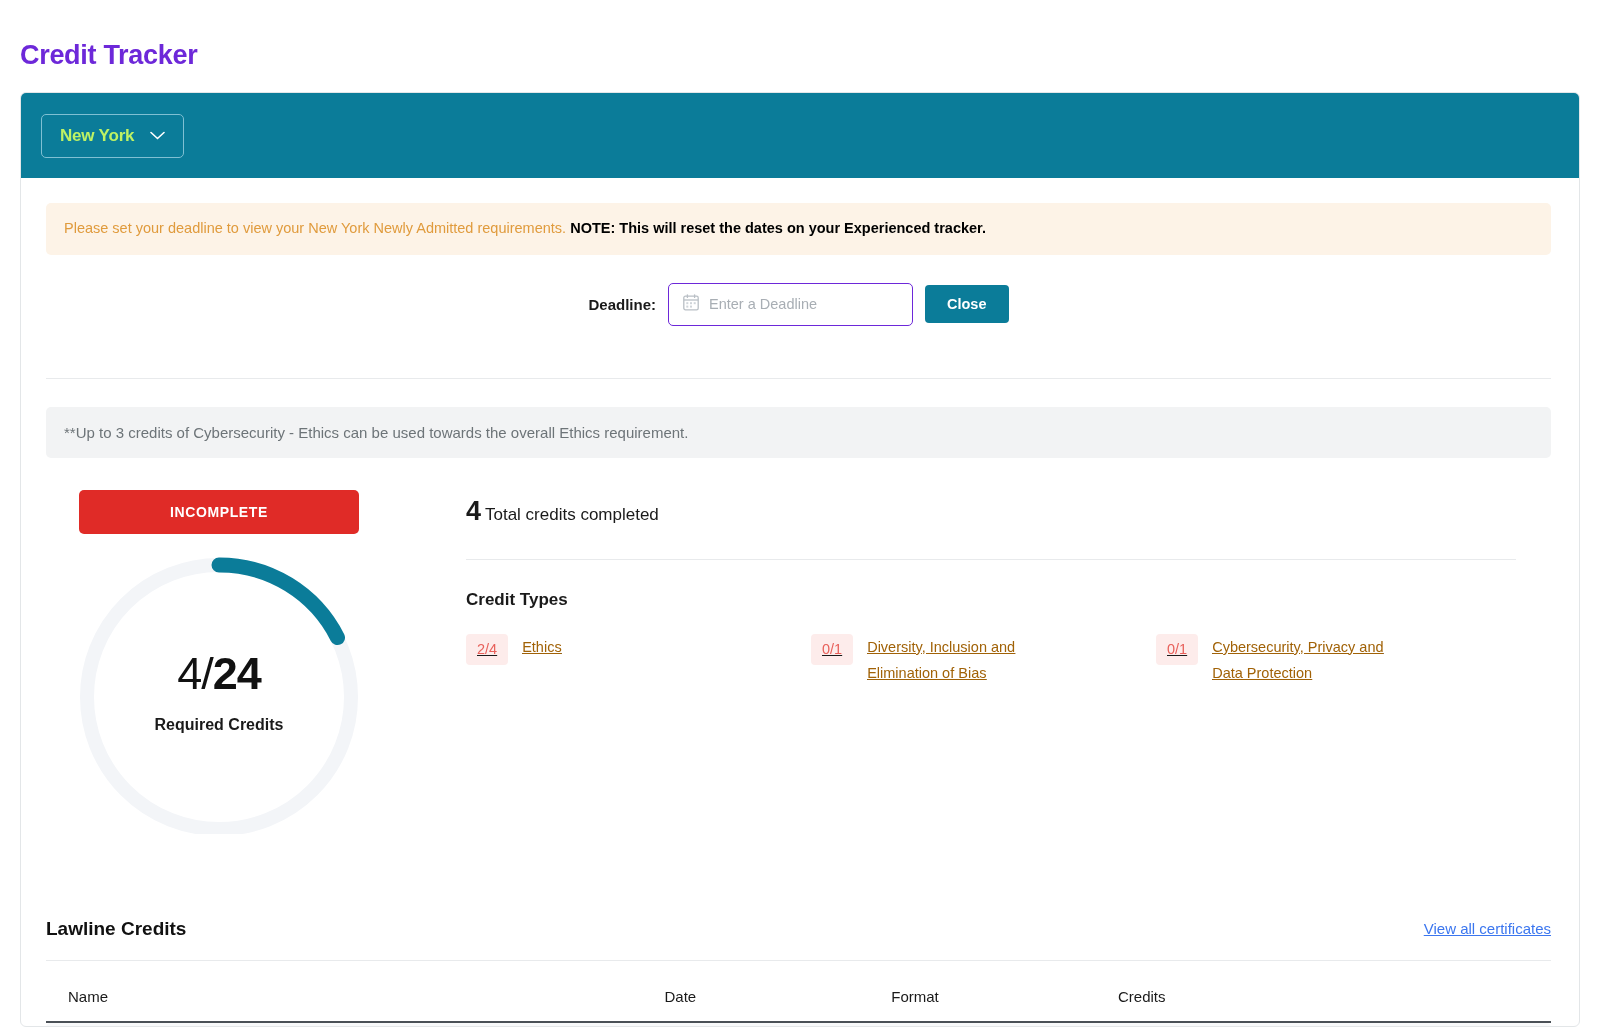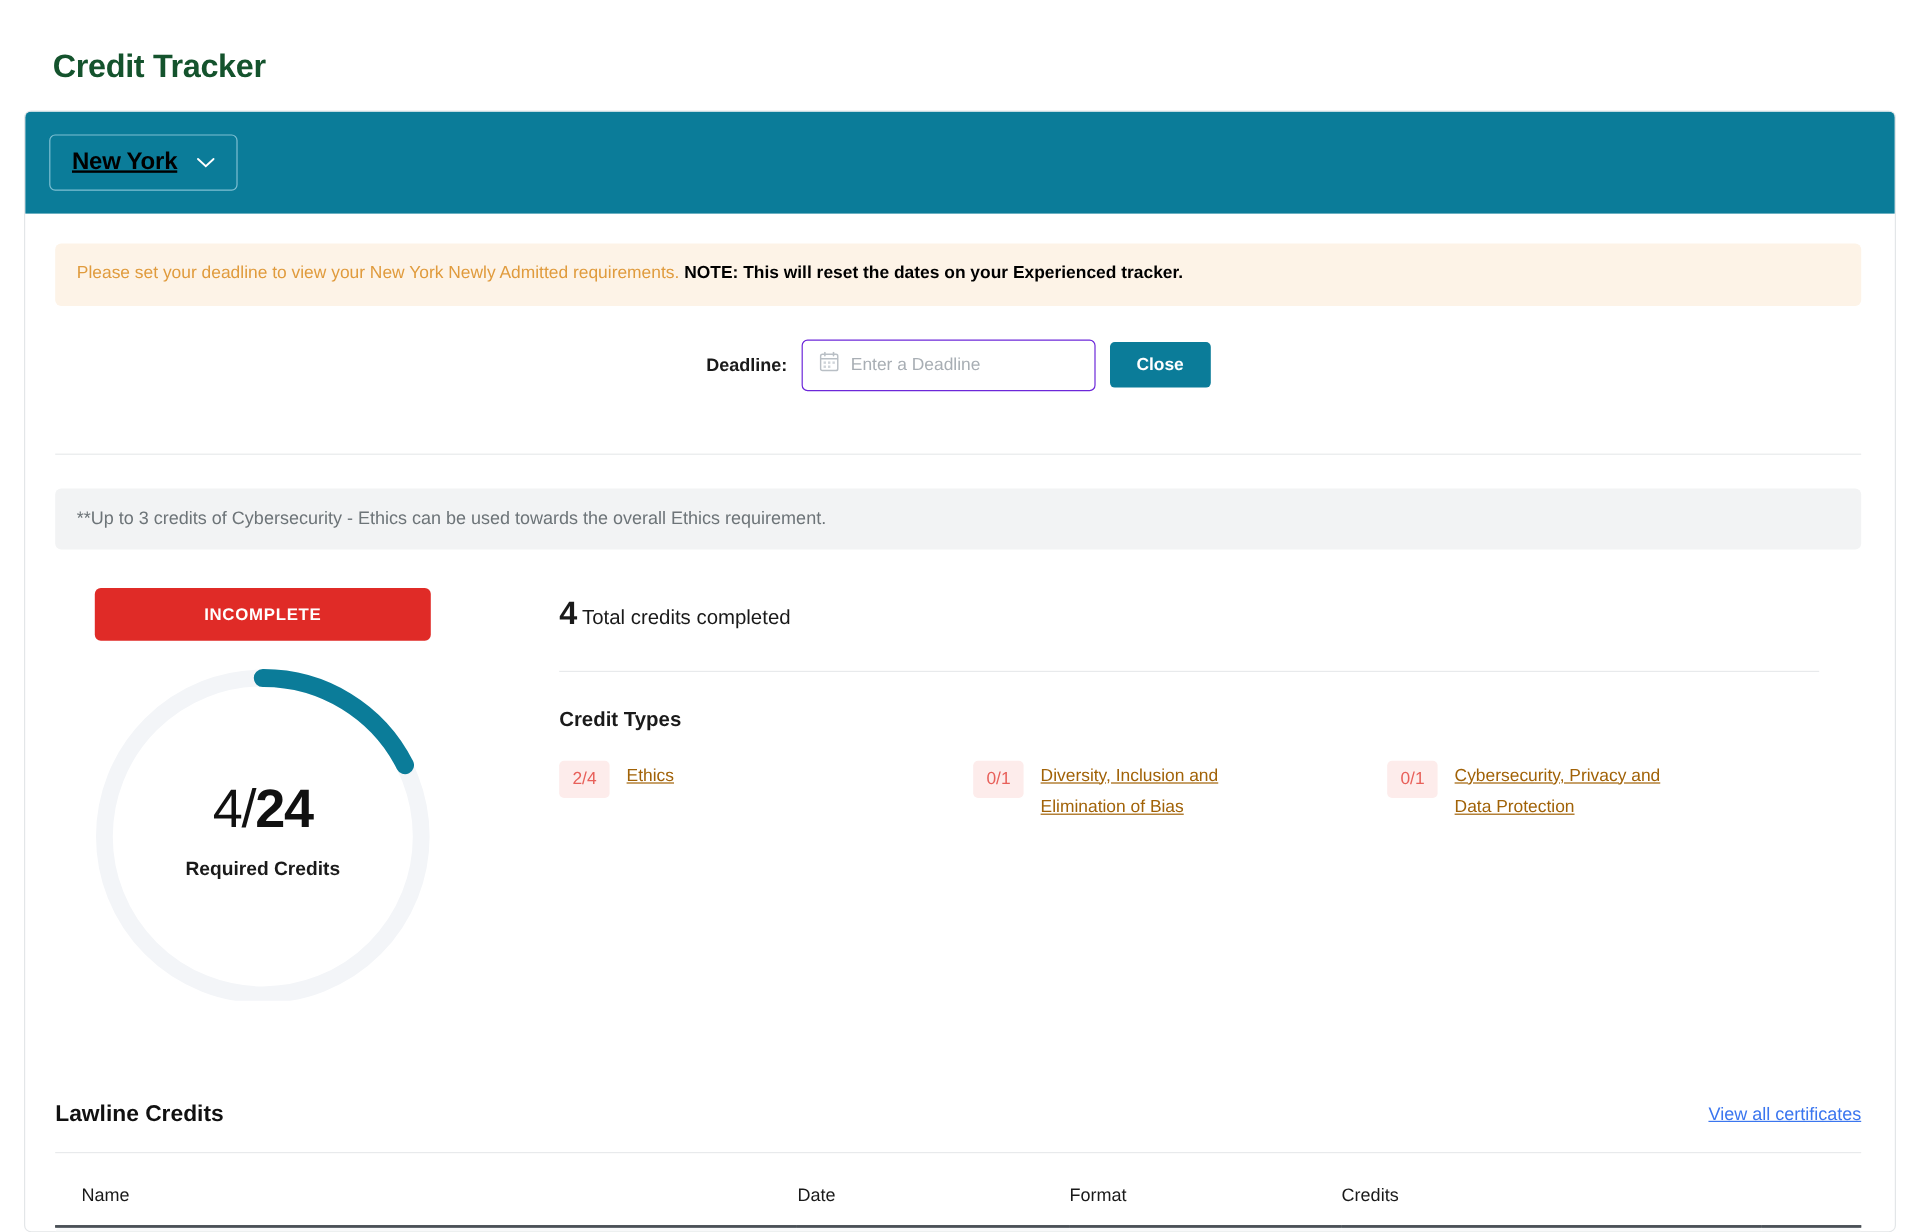--- a/index.html
+++ b/index.html
@@ -12,22 +12,21 @@
     overflow: hidden;
   }
 
   .page-title {
     position: absolute;
     left: 20px;
     top: 40px;
     font-size: 27px;
     font-weight: bold;
     letter-spacing: -0.3px;
-    color: #14532d;
-    margin-left: 24px;
+    color: #6d28d9;
   }
 
   .tracker-card {
     position: absolute;
     left: 20px;
     top: 92px;
     width: 1560px;
     height: 935px;
     background: #ffffff;
     border: 1px solid #e3e6e8;
@@ -47,25 +46,24 @@
     display: flex;
     align-items: center;
     gap: 16px;
     background: transparent;
     border: 1px solid #7fc0d3;
     border-radius: 5px;
     padding: 11px 18px;
     cursor: pointer;
   }
   .state-select-label {
-    color: #000000;
-    font-size: 20px;
+    color: #bef264;
+    font-size: 17px;
     font-weight: bold;
     letter-spacing: -0.2px;
-    text-decoration: underline;
   }
   .chevron {
     width: 15px;
     height: 9px;
     display: block;
   }
 
   .banner {
     margin: 25px 28px 0 25px;
     background: #fdf3e7;
@@ -192,21 +190,21 @@
   }
   .credit-types-title {
     font-size: 17px;
     font-weight: bold;
     margin-top: 30px;
   }
   .credit-types {
     display: flex;
     margin-top: 24px;
   }
-  .credit-type { display: flex; gap: 14px; width: 345px; }
+  .credit-type { display: flex; gap: 14px; width: 345px; text-decoration: underline; }
   .ct-badge {
     background: #fdeceb;
     color: #e8605a;
     border-radius: 4px;
     font-size: 14.5px;
     padding: 6px 11px;
     height: 31px;
     display: flex;
     align-items: center;
     flex-shrink: 0;

